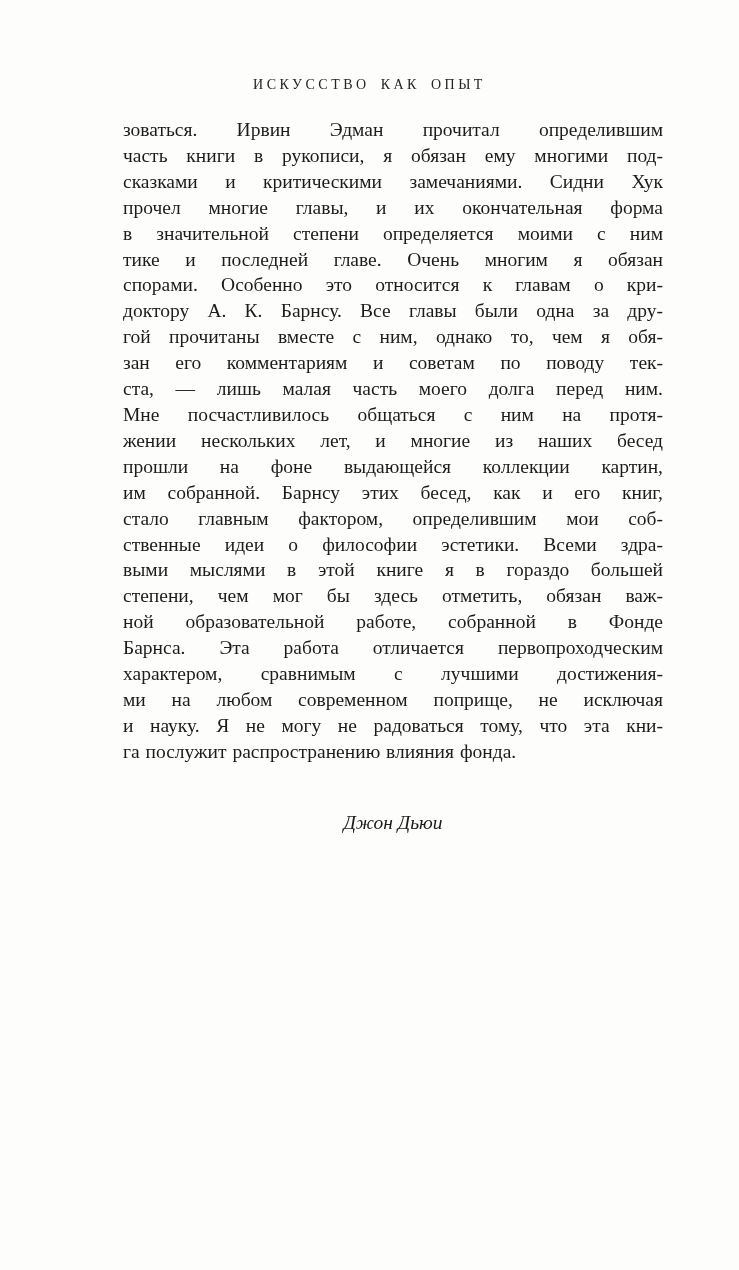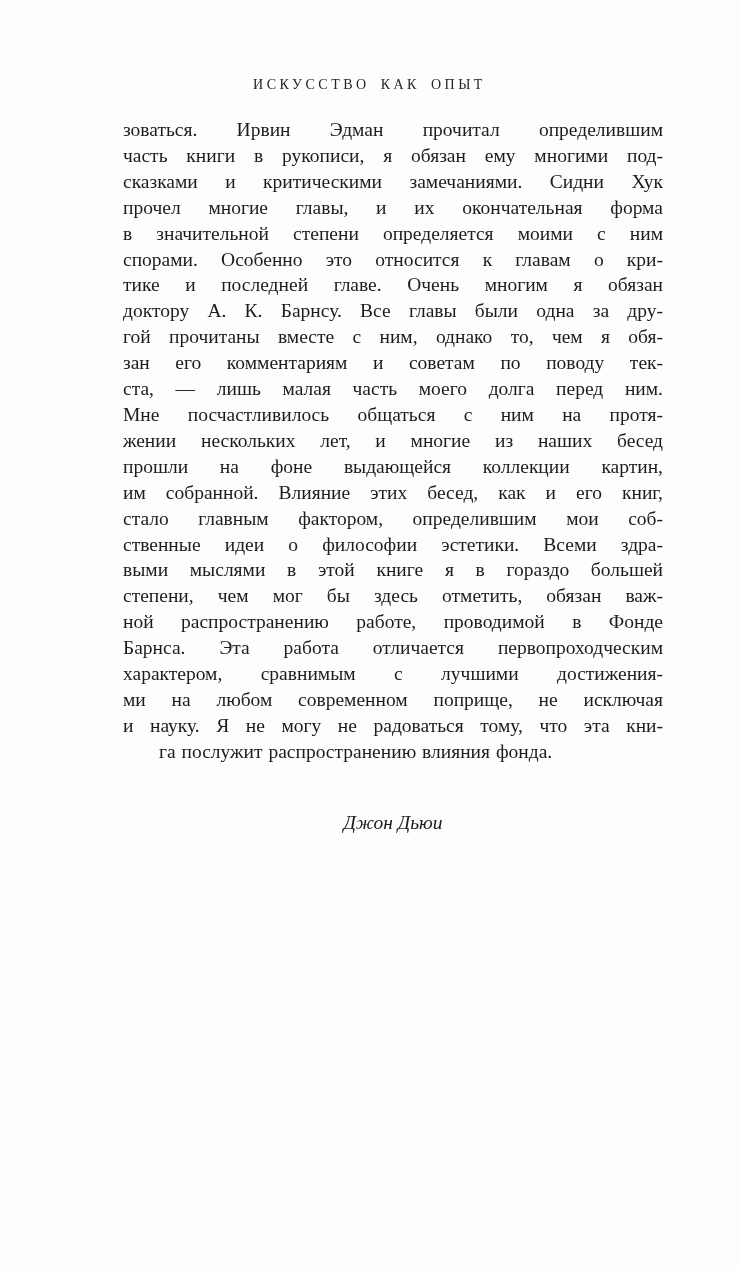--- a/index.html
+++ b/index.html
@@ -35,21 +35,20 @@
       font-size: 19.5px;
       line-height: 25.9px;
       word-spacing: 1px;
     }
     .body-text .line {
       text-align: justify;
       text-align-last: justify;
     }
     .body-text .line.last {
       text-align-last: left;
-      margin-left: 36px;
     }
     .signature {
       position: absolute;
       top: 812px;
       left: 123px;
       width: 540px;
       text-align: center;
       font-style: italic;
       font-size: 19.5px;
       color: #1c1c1c;
@@ -60,35 +59,35 @@
 
 <div class="page">
   <div class="running-head">ИСКУССТВО КАК ОПЫТ</div>
 
   <div class="body-text">
       <div class="line">зоваться. Ирвин Эдман прочитал определившим</div>
       <div class="line">часть книги в рукописи, я обязан ему многими под-</div>
       <div class="line">сказками и критическими замечаниями. Сидни Хук</div>
       <div class="line">прочел многие главы, и их окончательная форма</div>
       <div class="line">в значительной степени определяется моими с ним</div>
+      <div class="line">тике и последней главе. Очень многим я обязан</div>
       <div class="line">спорами. Особенно это относится к главам о кри-</div>
-      <div class="line">тике и последней главе. Очень многим я обязан</div>
       <div class="line">доктору А. К. Барнсу. Все главы были одна за дру-</div>
       <div class="line">гой прочитаны вместе с ним, однако то, чем я обя-</div>
       <div class="line">зан его комментариям и советам по поводу тек-</div>
       <div class="line">ста, — лишь малая часть моего долга перед ним.</div>
       <div class="line">Мне посчастливилось общаться с ним на протя-</div>
       <div class="line">жении нескольких лет, и многие из наших бесед</div>
       <div class="line">прошли на фоне выдающейся коллекции картин,</div>
-      <div class="line">им собранной. Влияние этих бесед, как и его книг,</div>
+      <div class="line">им собранной. Барнсу этих бесед, как и его книг,</div>
       <div class="line">стало главным фактором, определившим мои соб-</div>
       <div class="line">ственные идеи о философии эстетики. Всеми здра-</div>
       <div class="line">выми мыслями в этой книге я в гораздо большей</div>
       <div class="line">степени, чем мог бы здесь отметить, обязан важ-</div>
-      <div class="line">ной распространению работе, проводимой в Фонде</div>
+      <div class="line">ной образовательной работе, собранной в Фонде</div>
       <div class="line">Барнса. Эта работа отличается первопроходческим</div>
       <div class="line">характером, сравнимым с лучшими достижения-</div>
       <div class="line">ми на любом современном поприще, не исключая</div>
       <div class="line">и науку. Я не могу не радоваться тому, что эта кни-</div>
       <div class="line last">га послужит распространению влияния фонда.</div>
     </div>
 
   <div class="signature">Джон Дьюи</div>
 </div>
 

